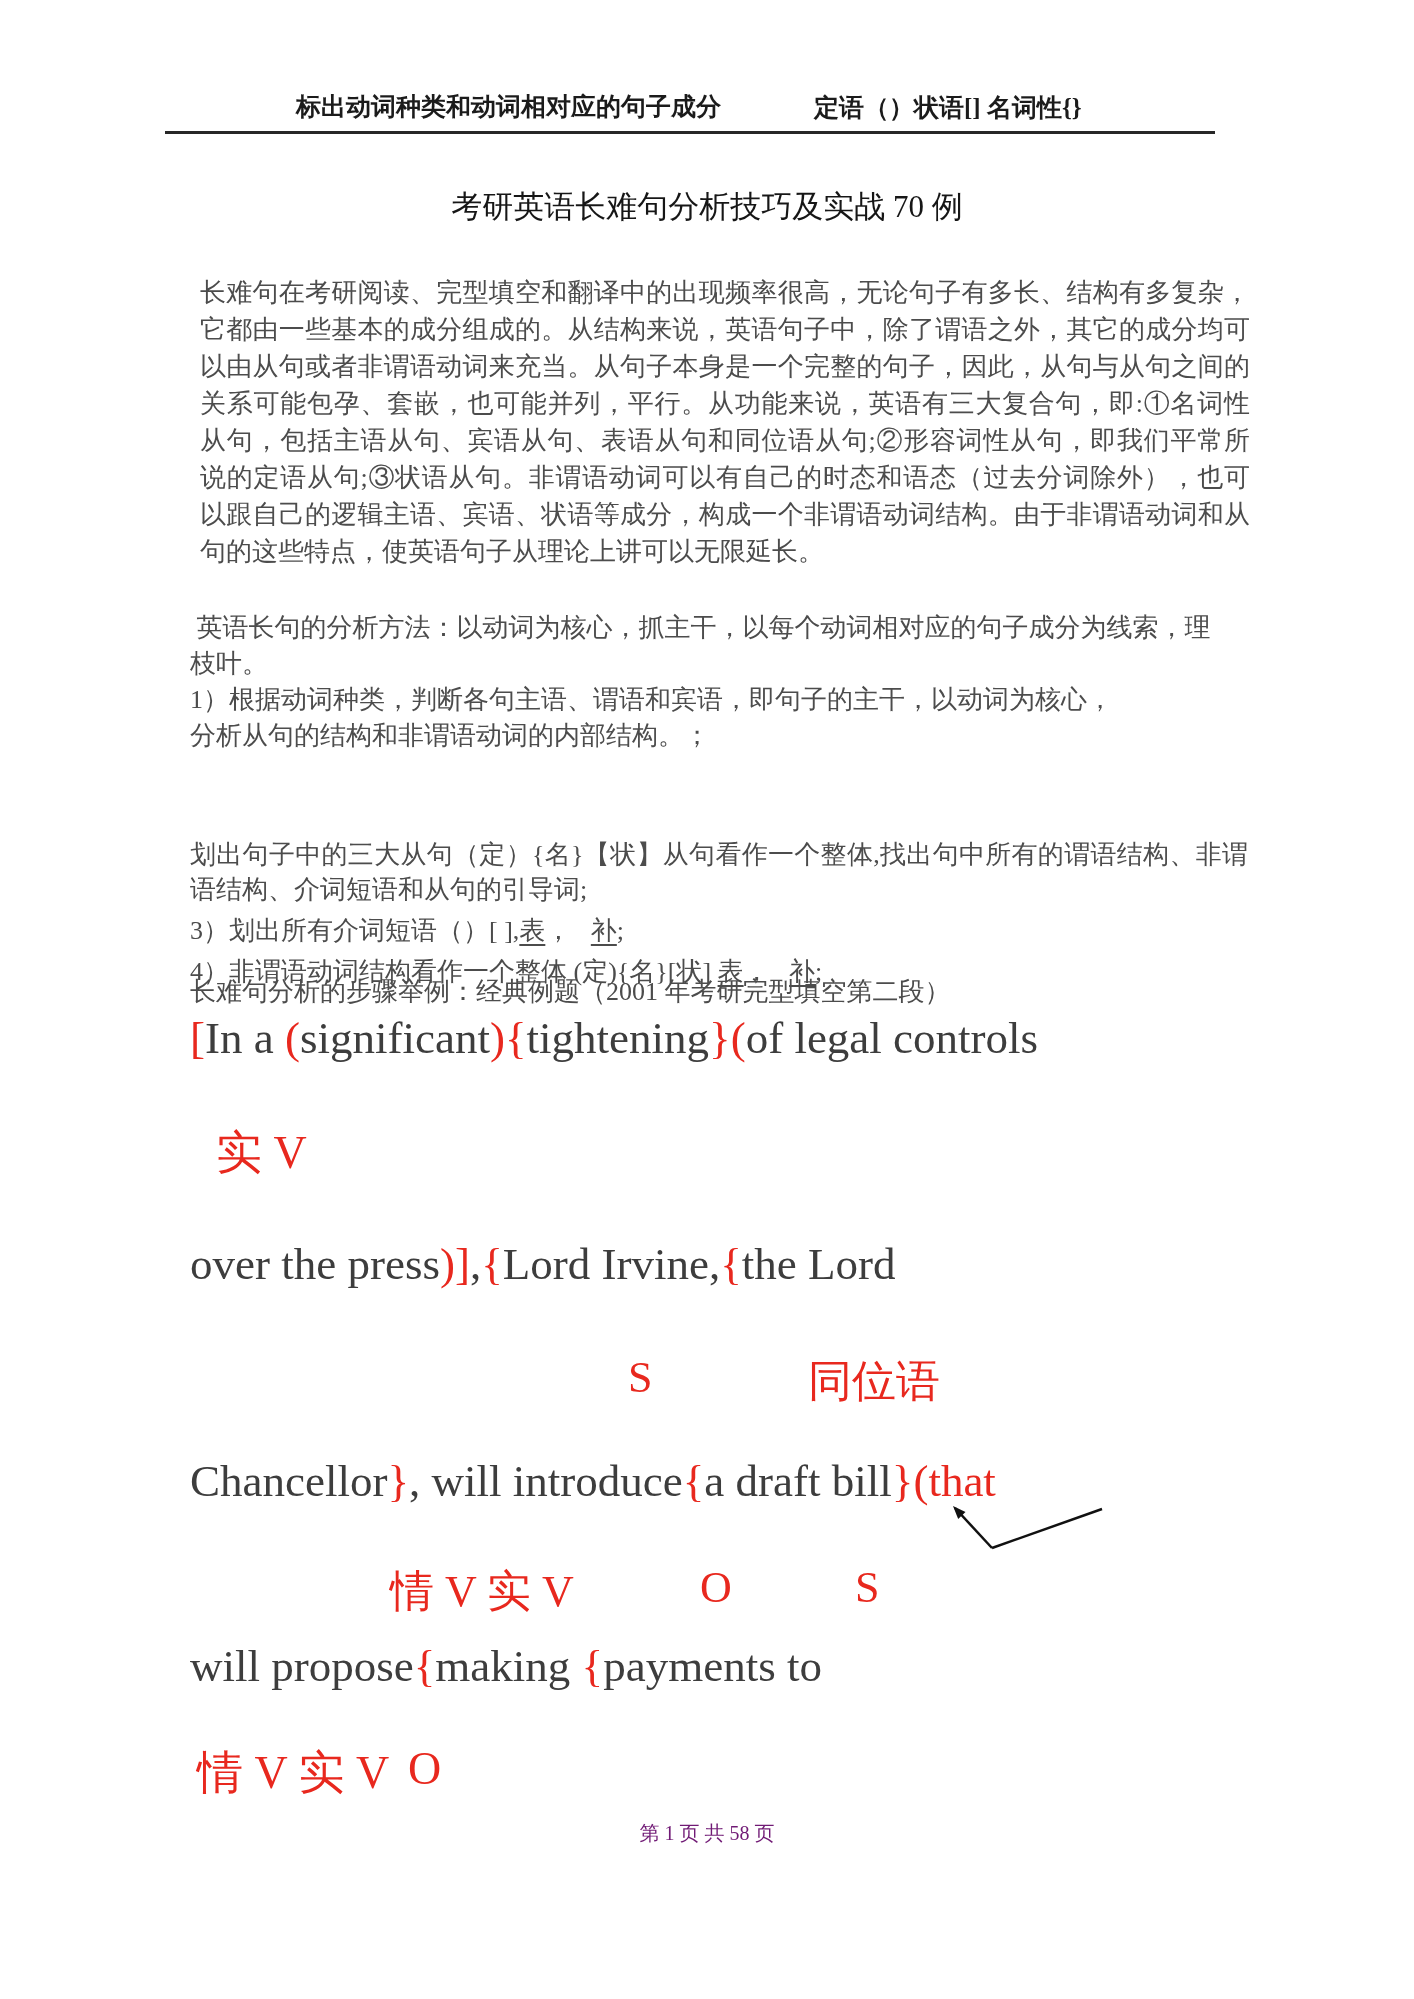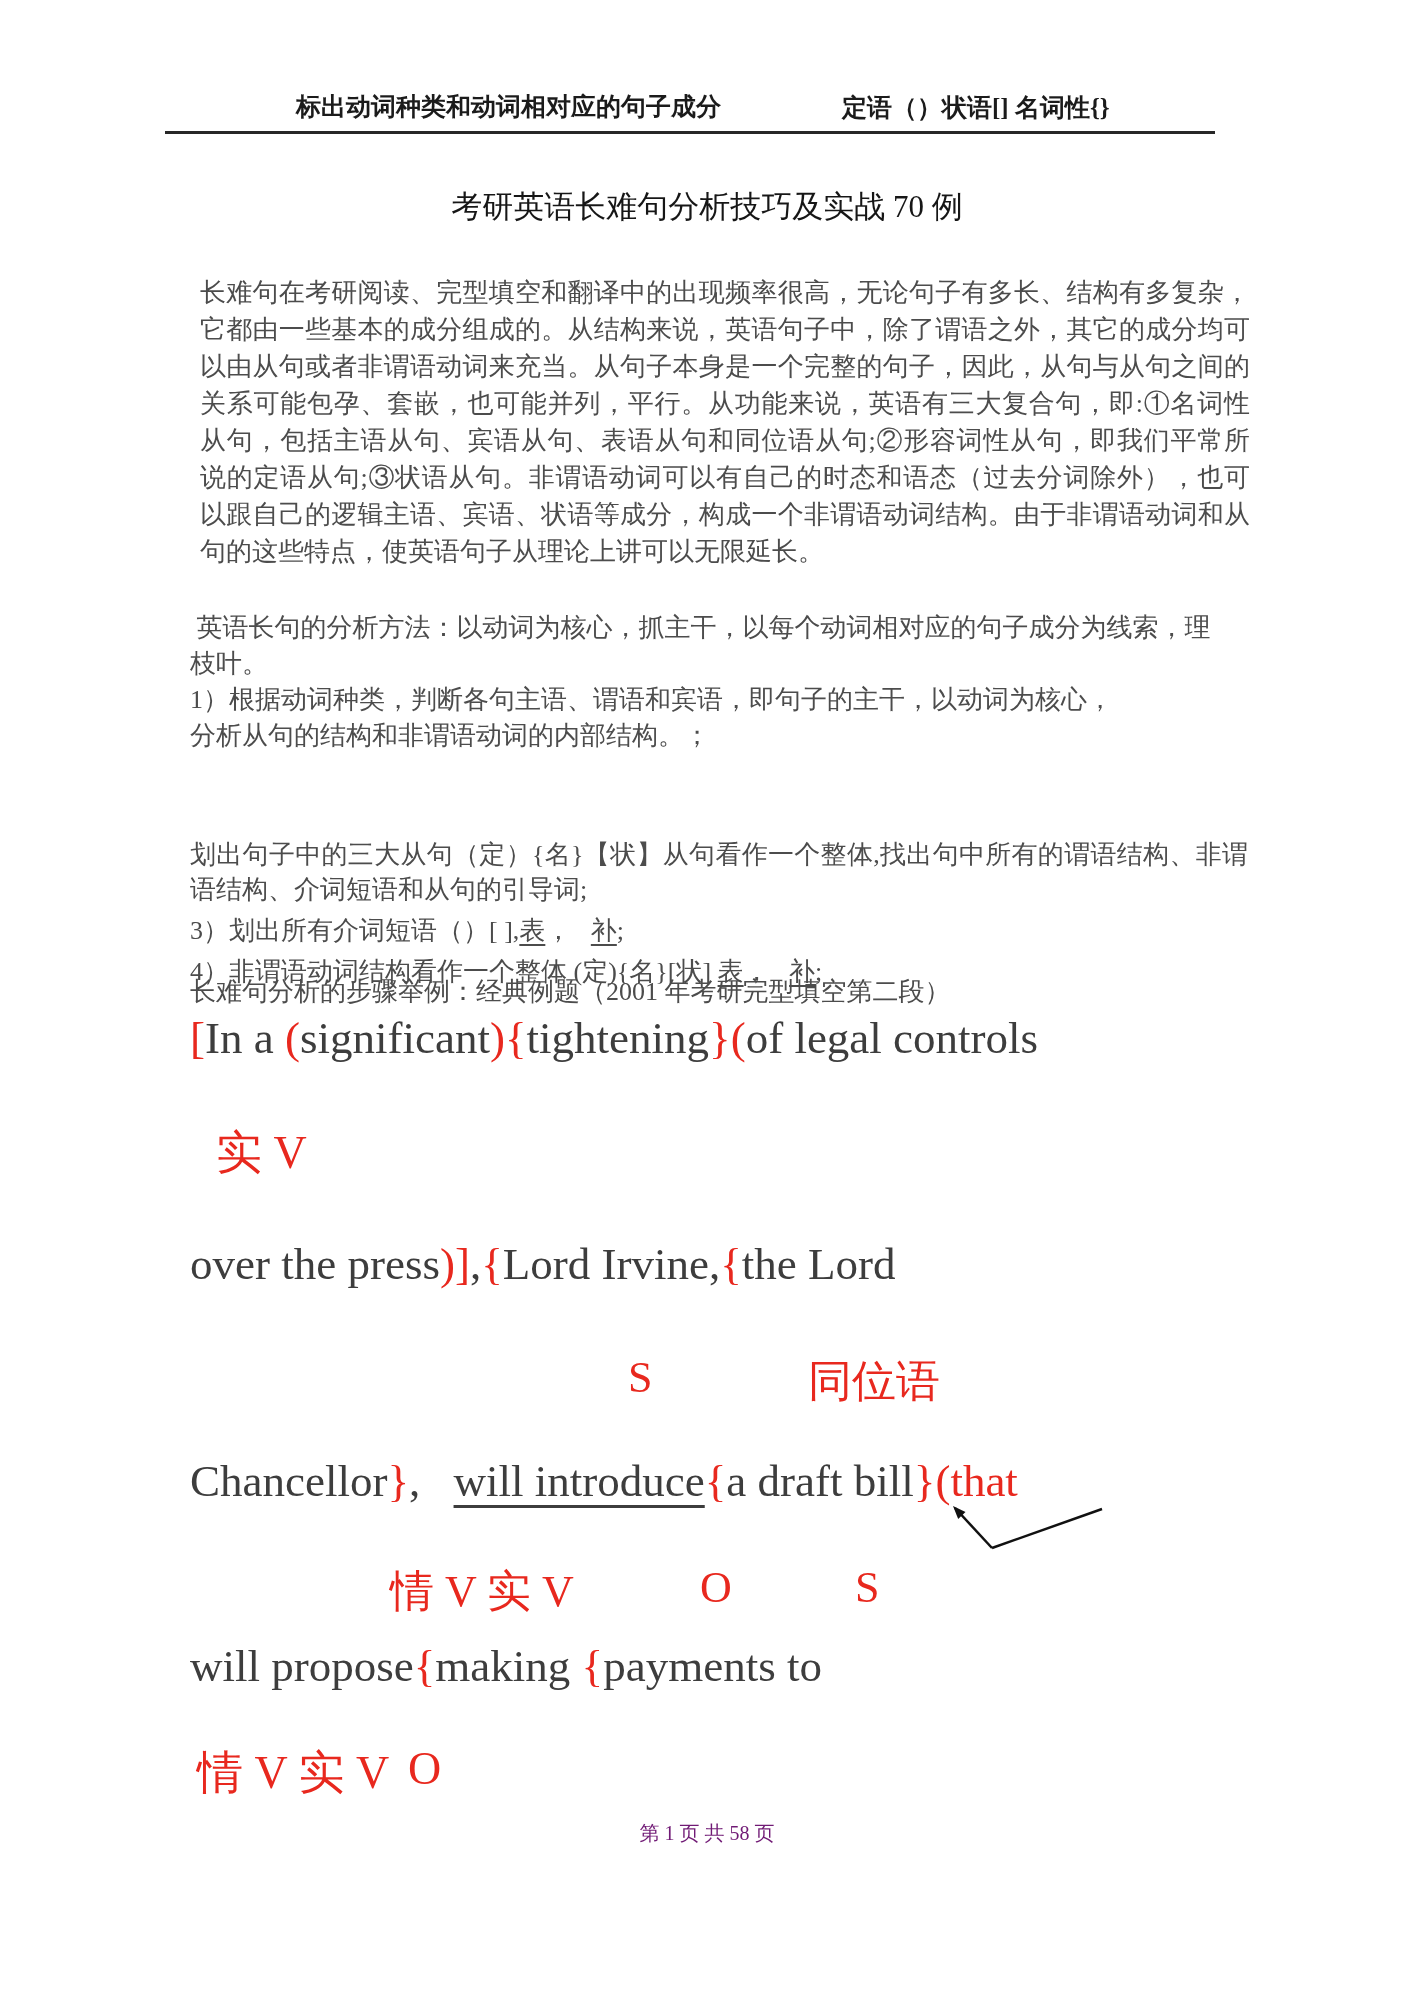--- a/index.html
+++ b/index.html
@@ -5,41 +5,41 @@
   :root{ --red:#e8281e; }
   html,body{ margin:0; padding:0; background:#ffffff; }
   .page{
     position:relative; width:1414px; height:1999px; margin:0 auto;
     background:#ffffff; overflow:hidden;
     font-family:"Liberation Serif","DejaVu Serif",serif;
     color:#4c4c4c;
   }
   
   .hdr-left{ position:absolute; left:296px; top:90px; font-size:25px; font-weight:bold; color:#1b1b1b; white-space:nowrap; }
-  .hdr-right{ position:absolute; left:842px; top:91px; font-size:25px; font-weight:bold; color:#1b1b1b; white-space:nowrap;text-align:center; }
+  .hdr-right{ position:absolute; left:814px; top:91px; font-size:25px; font-weight:bold; color:#1b1b1b; white-space:nowrap;text-align:center; }
   .hdr-rule{ position:absolute; left:165px; top:131px; width:1050px; height:0; border-top:3px solid #272727; }
   
   .title{ position:absolute; left:0; top:186px; width:100%; text-align:center; font-size:31px; font-weight:normal; color:#161616; }
   
   .para1{ position:absolute; left:190px; top:274px; width:1060px; font-size:26px; line-height:37px; }
   .para1 div{ text-align:justify; text-align-last:justify;margin-left:10px; }
   .para1 div:last-child{ text-align-last:auto; }
   .para2{ position:absolute; left:190px; top:610px; width:1070px; font-size:26px; line-height:36px; }
   .para3{ position:absolute; left:190px; top:790px; width:1070px; font-size:26px; line-height:35px;margin-top:47px; }
   .para3 .gap{ padding-top:6px; }
   .jl{ text-align:justify; text-align-last:justify; width:1058px; }
   .para3 .u, .para2 .u{ text-decoration:underline; text-decoration-thickness:2px; text-underline-offset:5px; }
   .example{ position:absolute; left:190px; top:974px; font-size:26px; white-space:nowrap; }
   
   .big{
     position:absolute; left:190px; font-size:45px; color:#3d3d3d;
     white-space:nowrap; font-family:"Liberation Serif","DejaVu Serif",serif;
   }
   .c-red{ color:var(--red); }
-  .big .u{ text-decoration:underline; text-decoration-thickness:3px; text-underline-offset:9px; text-decoration-color:#3d3d3d;margin-left:22px; }
+  .big .u{ text-decoration-thickness:3px; text-underline-offset:9px; text-decoration-color:#3d3d3d; }
   #b1{ top:1012px; } #b2{ top:1238px; } #b3{ top:1455px; } #b4{ top:1640px; }
   
   .redlabel{ position:absolute; color:var(--red); white-space:nowrap;
     font-family:"Liberation Serif","DejaVu Serif",serif; }
   #r1 { left:216px; top:1122px; font-size:46px; }
   #r2s{ left:628px; top:1352px; font-size:44px; }
   #r2a{ left:808px; top:1352px; font-size:44px; }
   #r3v{ left:390px; top:1562px; font-size:44px; }
   #r3o{ left:700px; top:1562px; font-size:44px; }
   #r4v{ left:197px; top:1742px; font-size:46px; }

